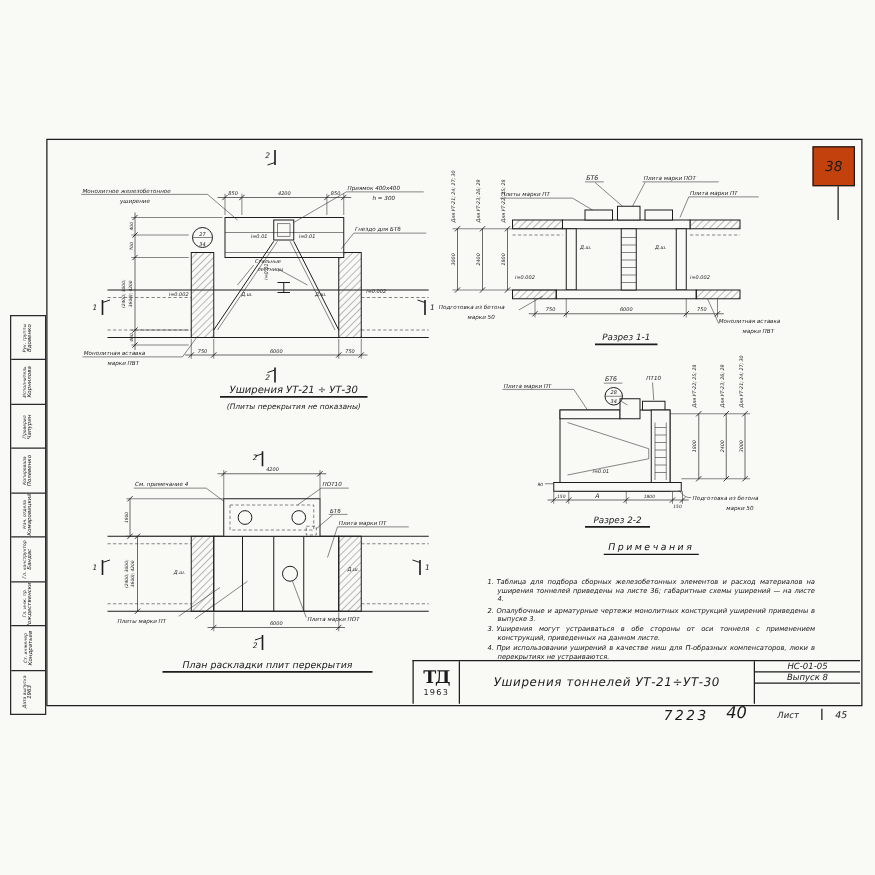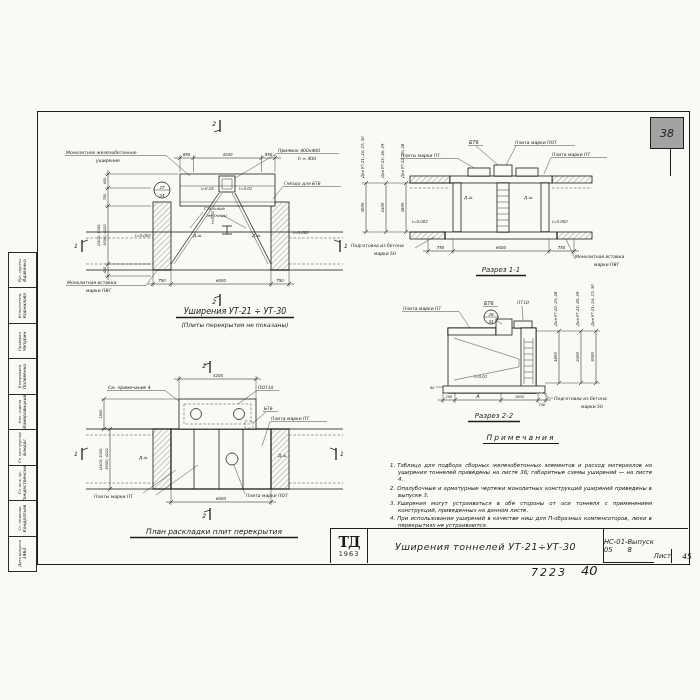--- a/index.html
+++ b/index.html
@@ -26,21 +26,21 @@
   .ln{stroke:#1d1d1d;stroke-width:.8;fill:none}
   .lnw{stroke:#1d1d1d;stroke-width:.8;fill:#f9f9f6}
   .lnb{stroke:#1d1d1d;stroke-width:1.3;fill:none}
   .thin{stroke:#2a2a2a;stroke-width:.45;fill:none}
   .dim{stroke:#2a2a2a;stroke-width:.55;fill:none}
   .dash{stroke-dasharray:2.6 1.8}
   .hatch{fill:url(#hx);stroke:#1d1d1d;stroke-width:.8}
   .corner-box{
     position:absolute;left:650px;top:117px;width:32px;height:30px;
     border:1.6px solid #1d1d1d;display:flex;align-items:center;justify-content:center;
-    font:italic 11px "DejaVu Sans",sans-serif;background:#a3a3a3;
+    font:italic 11px "DejaVu Sans",sans-serif;background:#c2410c;
   }
   .corner-tail{position:absolute;left:670px;top:149px;width:1.4px;height:27px;background:#1d1d1d;}
   .notes{
     position:absolute;left:390px;top:433px;width:262px;
     font:italic 5.4px "DejaVu Sans",sans-serif;line-height:1.32;color:#161616;
   }
   .notes-title{text-align:center;margin-bottom:20px;}
   .notes-title span{
     font:italic 7.5px "DejaVu Sans",sans-serif;letter-spacing:2px;
     border-bottom:1px solid #161616;padding:0 4px 1px 4px;
@@ -55,21 +55,21 @@
   .tb-logo{
     width:36px;border-right:1.4px solid #1d1d1d;display:flex;flex-direction:column;
     align-items:center;justify-content:center;
   }
   .tb-logo .tb-td{font:bold 14px "DejaVu Serif",serif;line-height:1;letter-spacing:-1px;}
   .tb-logo .tb-year{font:6.5px "DejaVu Sans",sans-serif;letter-spacing:1px;margin-top:1px;}
   .tb-title{
     flex:1;border-right:1.4px solid #1d1d1d;display:flex;align-items:center;justify-content:center;
     font:italic 9.5px "DejaVu Sans",sans-serif;letter-spacing:.5px;text-align:right;
   }
-  .tb-right{width:84px;display:flex;}
+  .tb-right{width:84px;display:flex;flex-direction:column;}
   .tb-row{
     flex:1;border-bottom:1px solid #1d1d1d;display:flex;align-items:center;justify-content:center;
     font:italic 6.8px "DejaVu Sans",sans-serif;
   }
   .tb-row:last-child{border-bottom:none;margin-top:20px;}
   .tb-sheet{display:flex;align-items:stretch;}
   .tb-sheet .tb-sheet-label{flex:1;border-right:1px solid #1d1d1d;display:flex;align-items:center;justify-content:center;}
   .tb-sheet .tb-sheet-value{width:30px;display:flex;align-items:center;justify-content:center;font-size:7.5px;}
   .pagenum-7223{position:absolute;left:531px;top:566px;font:italic 11px "DejaVu Sans",sans-serif;letter-spacing:2px;}
   .pagenum-40{position:absolute;left:581px;top:563px;font:italic 13px "DejaVu Sans",sans-serif;}

